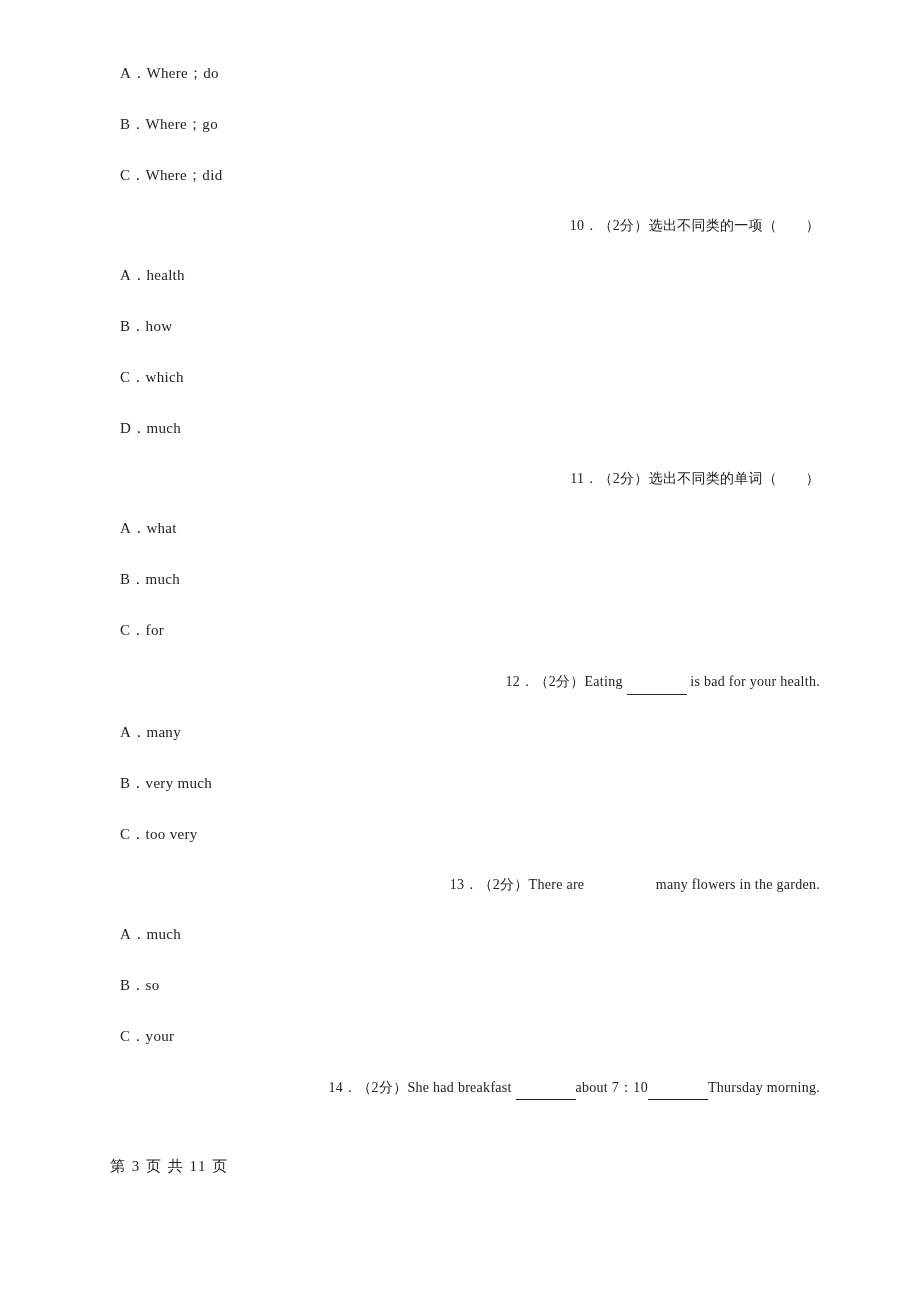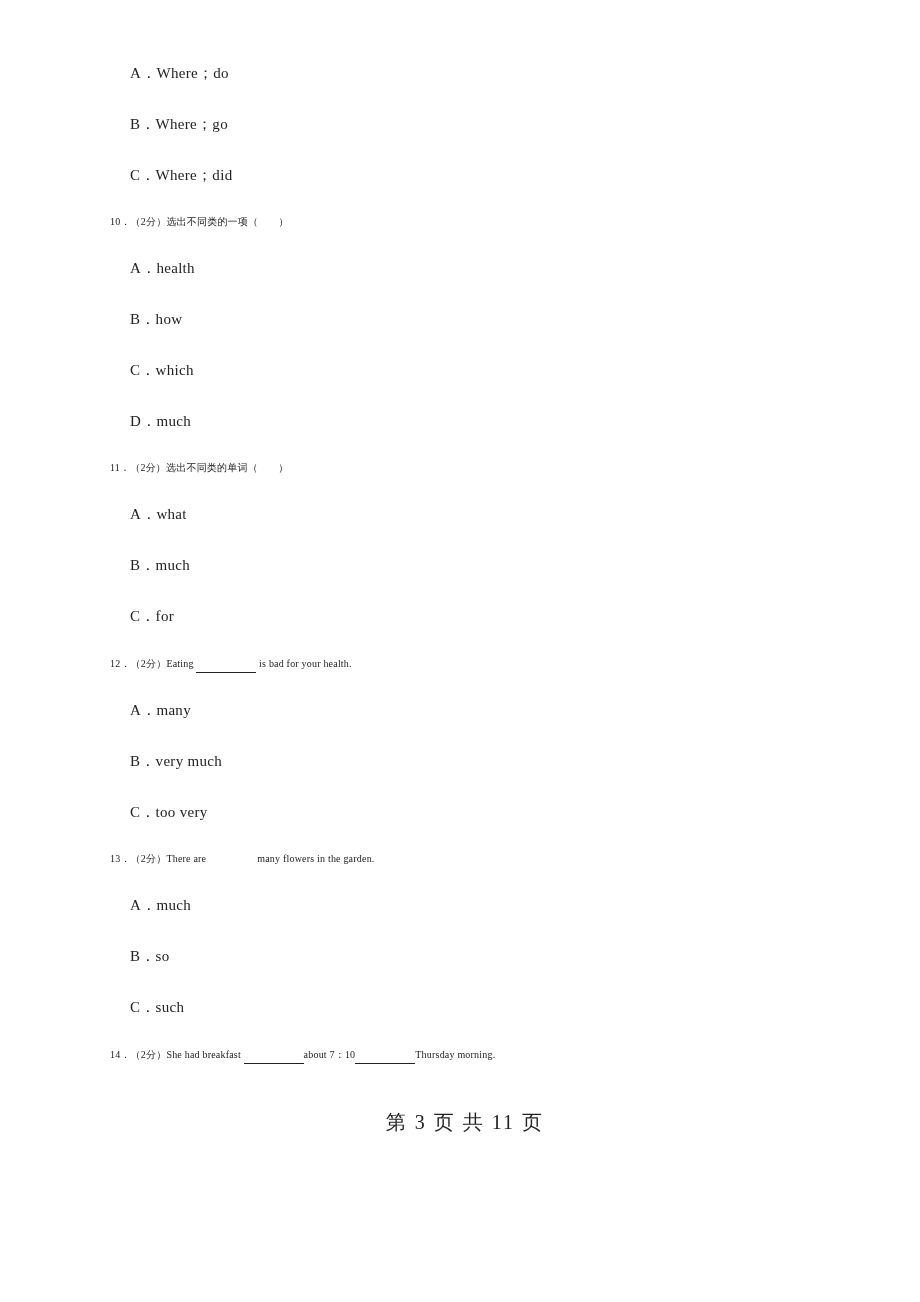--- a/index.html
+++ b/index.html
@@ -15,39 +15,40 @@
       width: 920px;
       min-height: 1302px;
       padding: 60px 100px 60px 110px;
       line-height: 1.8;
     }
     .question-block {
       margin-bottom: 10px;
     }
     .question-title {
       margin-bottom: 8px;
-      font-size: 10px;
+      font-size: 14px;
       letter-spacing: 0.02em;
+      text-align: right;
     }
     .option {
       margin-bottom: 8px;
-      margin-left: 20px;
+      margin-left: 10px;
       font-size: 15px;
       letter-spacing: 0.02em;
     }
     .blank {
       display: inline-block;
       border-bottom: 1px solid #222;
       min-width: 60px;
       vertical-align: bottom;
     }
     .page-footer {
-      text-align: center;
-      margin-top: 40px;
-      font-size: 20px;
+      text-align: left;
+      margin-top: 53px;
+      font-size: 15px;
       letter-spacing: 0.1em;
     }
     .section-gap {
       height: 14px;
     }
   </style>
 </head>
 <body>
 
 <div class="question-block">
@@ -124,21 +125,21 @@
 <div class="section-gap"></div>
 <div class="question-block">
   <p class="option">A．much</p>
 </div>
 <div class="section-gap"></div>
 <div class="question-block">
   <p class="option">B．so</p>
 </div>
 <div class="section-gap"></div>
 <div class="question-block">
-  <p class="option">C．such</p>
+  <p class="option">C．your</p>
 </div>
 <div class="section-gap"></div>
 
 <div class="question-block">
   <p class="question-title">14．（2分）She had breakfast <span class="blank">&nbsp;&nbsp;&nbsp;&nbsp;&nbsp;&nbsp;&nbsp;</span>about 7：10<span class="blank">&nbsp;&nbsp;&nbsp;&nbsp;&nbsp;&nbsp;&nbsp;</span>Thursday morning.</p>
 </div>
 
 <div class="page-footer">
   <span>第 3 页 共 11 页</span>
 </div>

